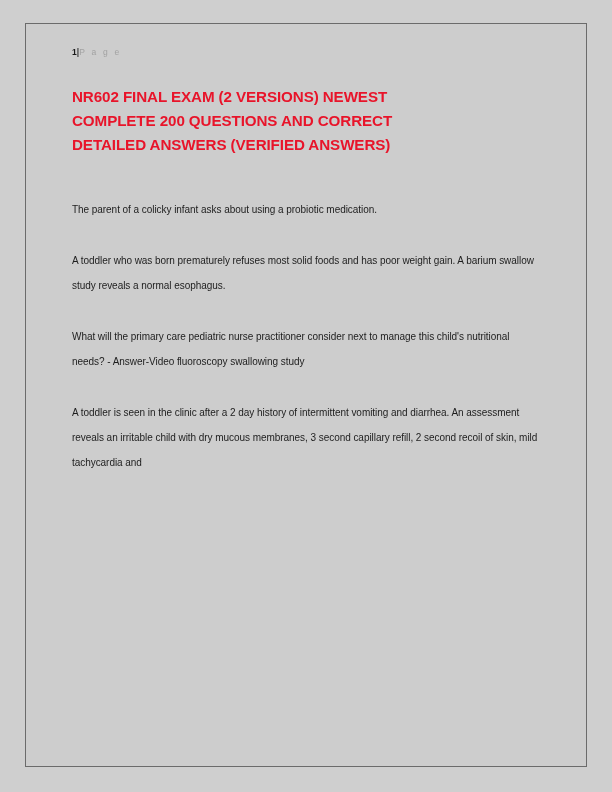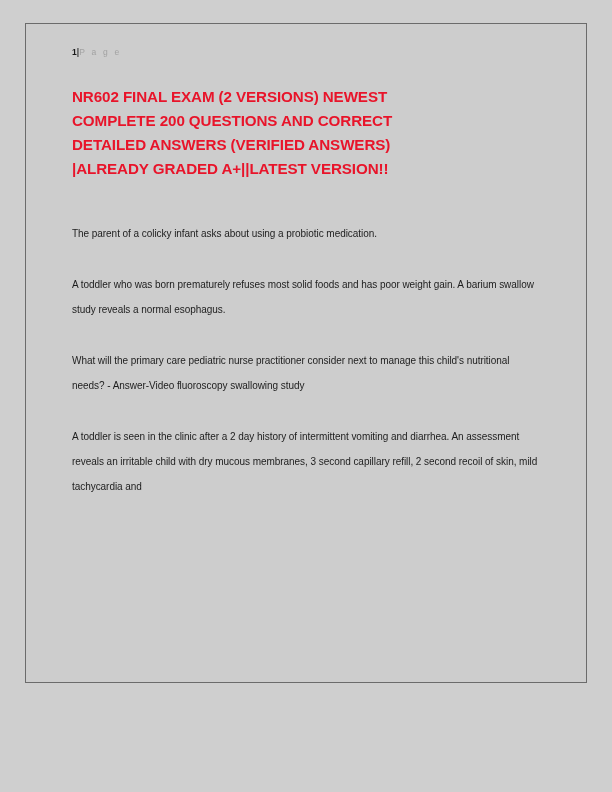--- a/index.html
+++ b/index.html
@@ -20,21 +20,21 @@
     height: 792px;
     background: #cfcfcf;
     box-sizing: border-box;
   }
 
   .page-sheet {
     position: absolute;
     left: 25px;
     top: 23px;
     width: 562px;
-    height: 660px;
+    height: 744px;
     box-sizing: border-box;
     background: #cdcdcd;
     border: 1px solid #6b6b6b;
     box-shadow: 0 0 0 0 transparent;
     overflow: hidden;
   }
 
   .page-inner {
     padding: 14px 30px 0 46px;
     box-sizing: border-box;
@@ -103,21 +103,20 @@
 <div class="page-canvas">
   <div class="page-sheet">
     <div class="page-inner">
 
       <div class="page-header"><span class="pg-num">1</span><span class="pg-sep">|</span><span class="pg-word">P a g e</span></div>
 
       <h1 class="doc-title">
         <span class="tline">NR602 FINAL EXAM (2 VERSIONS) NEWEST</span>
         <span class="tline">COMPLETE 200 QUESTIONS AND CORRECT</span>
         <span class="tline">DETAILED ANSWERS (VERIFIED ANSWERS)</span>
-        <span class="tline">|ALREADY GRADED A+||LATEST VERSION!!</span>
       </h1>
 
       <div class="body-block">
         <p class="para">The parent of a colicky infant asks about using a probiotic medication.</p>
         <p class="para">A toddler who was born prematurely refuses most solid foods and has poor weight gain. A barium swallow study reveals a normal esophagus.</p>
         <p class="para">What will the primary care pediatric nurse practitioner consider next to manage this child's nutritional needs? - Answer-Video fluoroscopy swallowing study</p>
         <p class="para">A toddler is seen in the clinic after a 2 day history of intermittent vomiting and diarrhea. An assessment reveals an irritable child with dry mucous membranes, 3 second capillary refill, 2 second recoil of skin, mild tachycardia and</p>
       </div>
 
     </div>

